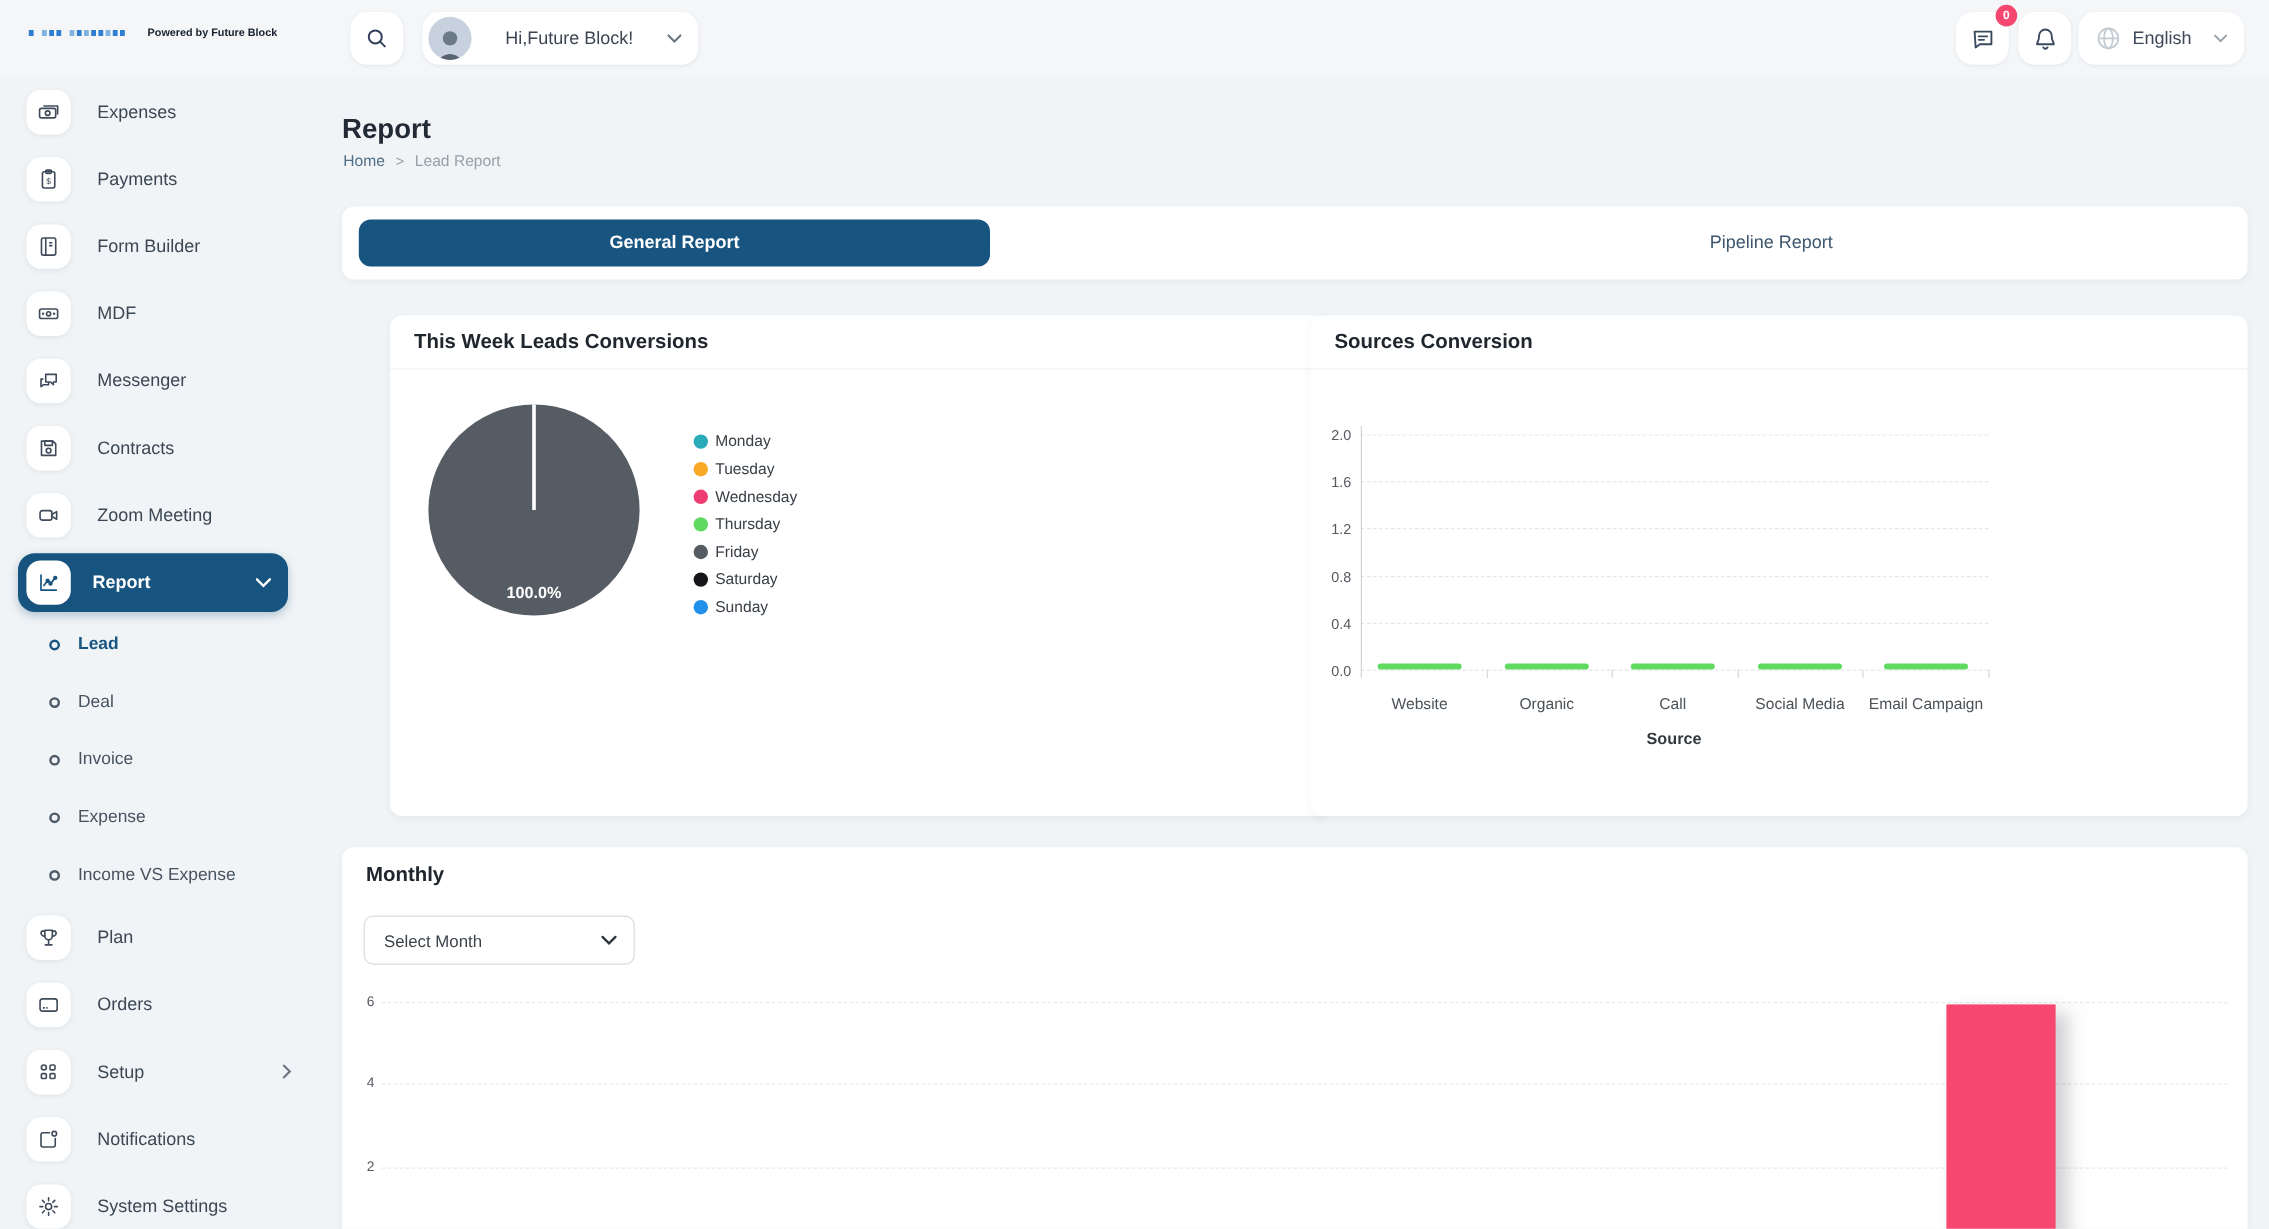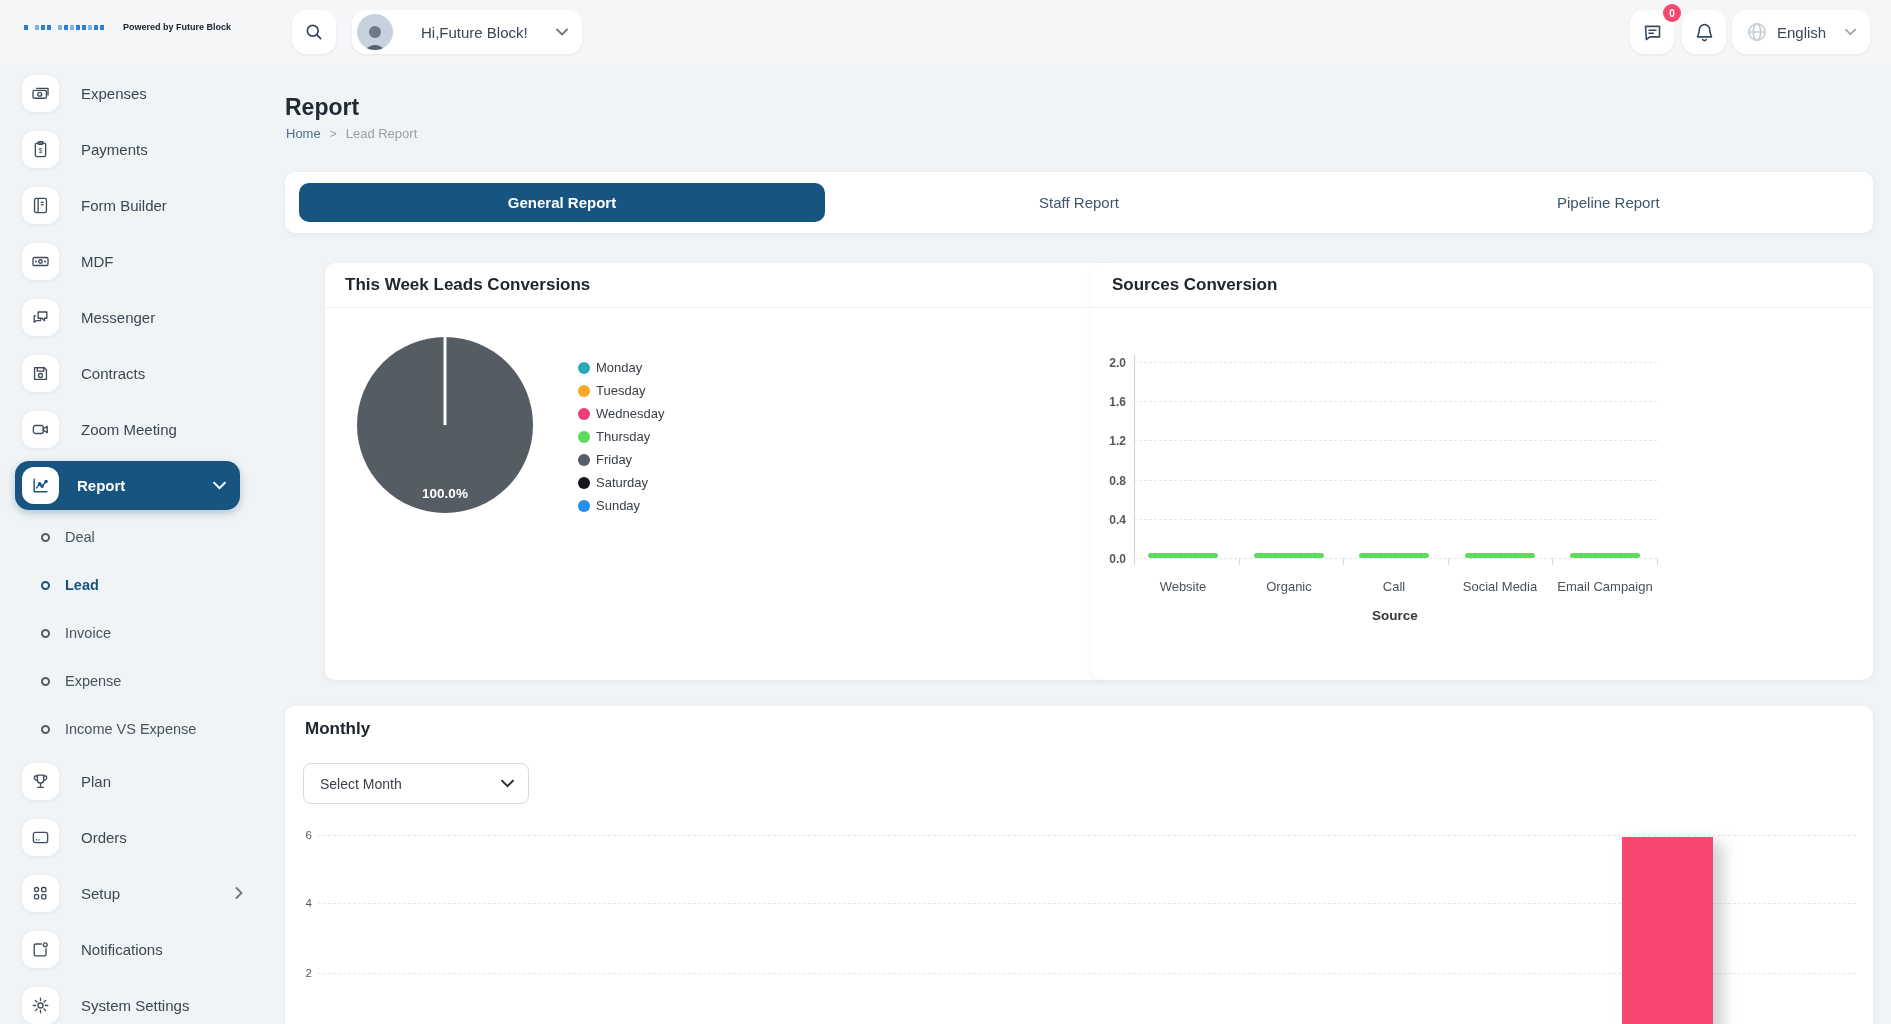--- a/index.html
+++ b/index.html
@@ -63,21 +63,21 @@
   .pie-card { left:285px; top:263px; width:783px; height:417px;margin-left:40px; }
   .legend { position:absolute; left:253px; top:93px; display:flex; flex-direction:column; }
   .leg-row { height:23px; display:flex; align-items:center; gap:6px; }
   .leg-dot { width:12px; height:12px; border-radius:50%; flex:none; }
   .leg-label { font-size:13px; color:#3a4047; }
   .c0{background:#2aabb8}.c1{background:#f8a925}.c2{background:#ee3d72}.c3{background:#5fd95f}.c4{background:#565c63}.c5{background:#16161a}.c6{background:#2090ea}
 
   
   .src-card { left:1092px; top:263px; width:781px; height:417px; }
   .sgrid { position:absolute; left:42px; width:523px; border-top:1px dashed #e4e7ea; }
-  .sylab { position:absolute; left:-40px; top:-7px; width:32px; text-align:right; font-size:12px; color:#55595e;font-weight:bold; }
+  .sylab { position:absolute; left:-40px; top:-7px; width:32px; text-align:right; font-size:12px; color:#55595e; }
   .yaxis { position:absolute; left:42px; top:92px; height:209px; border-left:1px solid #ced3d8; }
   .stick { position:absolute; top:295px; height:7px; border-left:1px solid #d5d9dd; }
   .gbar { position:absolute; top:290px; width:70px; height:5px; border-radius:3px; background:#61d961; }
   .scat { position:absolute; top:316px; width:120px; text-align:center; font-size:13px; color:#4b5258; }
   .sxlabel { position:absolute; top:345px; left:243px; width:120px; text-align:center; font-size:13.5px; font-weight:700; color:#33383d; }
 
   
   .monthly-card { left:285px; top:706px; width:1588px; height:330px; overflow:hidden; }
   .monthly-title { position:absolute; left:20px; top:13px; font-size:17px; font-weight:700; color:#20262e; }
   .select-box { position:absolute; left:18px; top:57px; width:226px; height:41px; border:1px solid #d6dbe0; border-radius:8px; background:#fff; display:flex; align-items:center; padding:0 14px 0 16px; cursor:pointer; }
@@ -247,27 +247,27 @@
             <circle cx="19" cy="7" r="1.4" fill="#17547f"></circle>
           </svg>
         </span>
       <span class="side-label">Report</span>
       <svg class="chev" width="13" height="9" viewBox="0 0 12 8" fill="none" stroke="#ffffff" stroke-width="1.8" stroke-linecap="round">
           <polyline points="1,1.5 6,6.5 11,1.5"></polyline>
         </svg>
     </div>
   </div>
 
+  <div class="sub-item active">
+    <span class="bullet"></span>
+    <span class="sub-label">Lead</span>
+  </div>
   <div class="sub-item">
     <span class="bullet"></span>
     <span class="sub-label">Deal</span>
-  </div>
-  <div class="sub-item active">
-    <span class="bullet"></span>
-    <span class="sub-label">Lead</span>
   </div>
   <div class="sub-item">
     <span class="bullet"></span>
     <span class="sub-label">Invoice</span>
   </div>
   <div class="sub-item">
     <span class="bullet"></span>
     <span class="sub-label">Expense</span>
   </div>
   <div class="sub-item">
@@ -335,23 +335,20 @@
   <span class="bc-home">Home</span>
   <span class="bc-sep">&gt;</span>
   <span class="bc-cur">Lead Report</span>
 </div>
 
 <div class="card tabs-card">
   <div class="tab-cell">
     <div class="tab-active-pill">
         <span class="tab-label">General Report</span>
       </div>
-  </div>
-  <div class="tab-cell">
-    <span class="tab-label">Staff Report</span>
   </div>
   <div class="tab-cell">
     <span class="tab-label">Pipeline Report</span>
   </div>
 </div>
 
 <div class="card pie-card">
   <div class="card-head">
       <span class="card-title">This Week Leads Conversions</span>
     </div>

